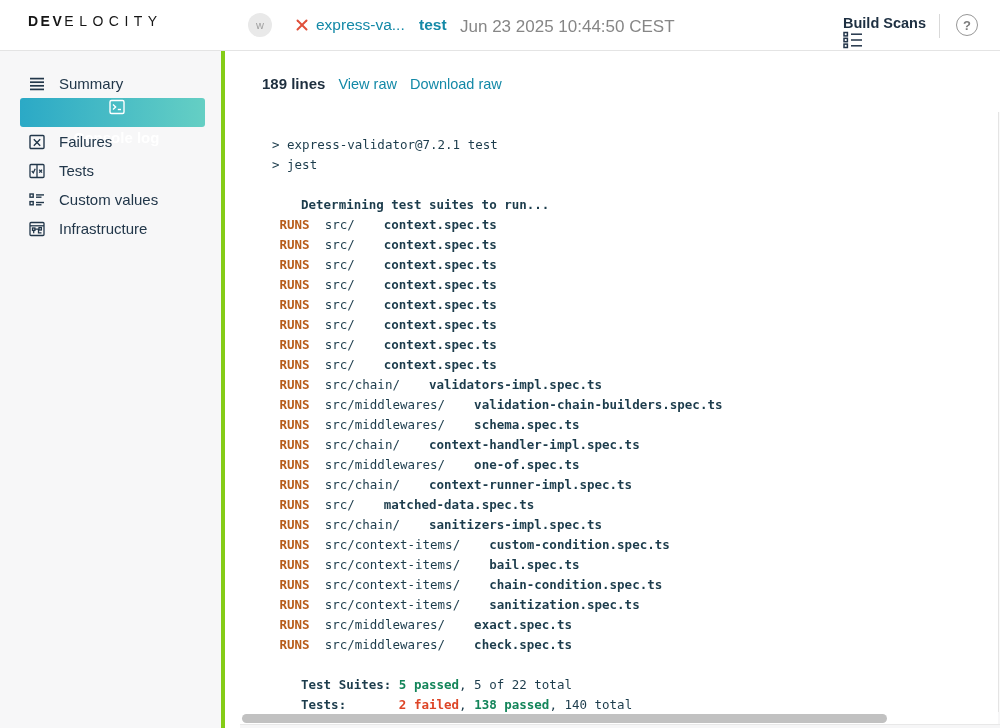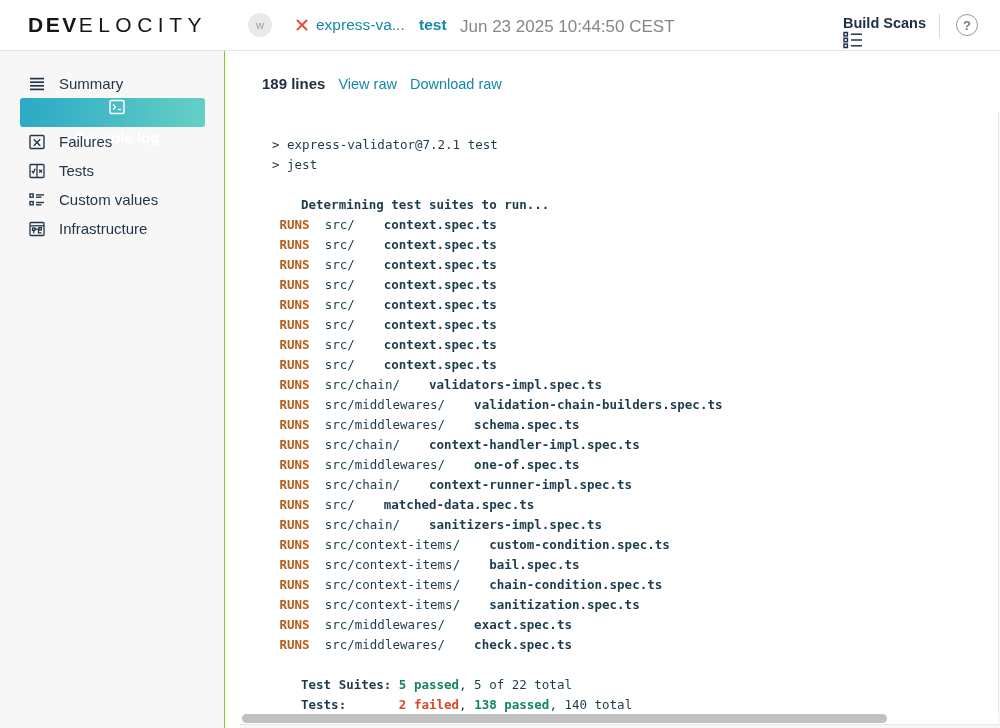--- a/index.html
+++ b/index.html
@@ -8,21 +8,21 @@
     overflow: hidden;
     background: #ffffff;
     font-family: "Liberation Sans", sans-serif;
   }
   
   .header {
     position: absolute; top: 0; left: 0; width: 1000px; height: 51px;
     background: #ffffff; border-bottom: 1px solid #e4e4e4;
   }
   .header * { position: absolute; }
-  .logo { left: 28px; top: 13px; font-size: 21px; color: #161616; white-space: nowrap; cursor: pointer; }
+  .logo { left: 28px; top: 13px; font-size: 14px; color: #161616; white-space: nowrap; cursor: pointer; }
   .logo .logo-bold { font-weight: 800; letter-spacing: 2.5px; position: static; }
   .logo .logo-rest { font-weight: 300; letter-spacing: 5.5px; position: static; }
   .avatar {
     left: 248px; top: 13px; width: 24px; height: 24px; border-radius: 50%;
     background: #e9e9e9; color: #9f9f9f; font-size: 11px;
     display: flex; align-items: center; justify-content: center; cursor: pointer;
   }
   .fail-x { left: 295px; top: 18px; width: 14px; height: 14px; }
   .crumb-project { left: 316px; top: 16px; font-size: 15.5px; color: #1389a7; cursor: pointer; white-space: nowrap; }
   .crumb-task { left: 419px; top: 16px; font-size: 15.5px; font-weight: 700; color: #1389a7; cursor: pointer; }
@@ -31,21 +31,21 @@
   .build-scans .bs-label { position: static; font-size: 14.5px; font-weight: 700; color: #1d2f41; white-space: nowrap; }
   .header-divider { right: 60px; top: 14px; width: 1px; height: 24px; background: #d9d9d9; }
   .help-btn {
     right: 22px; top: 14px; width: 22px; height: 22px; border: 1.5px solid #979797;
     border-radius: 50%; color: #7c7c7c; font-size: 13px; font-weight: 700;
     display: flex; align-items: center; justify-content: center; cursor: pointer;
   }
   
   .sidebar {
     position: absolute; top: 51px; left: 0; width: 225px; height: 677px;
-    background: #f7f7f8; border-right: 1px solid #84cc16;
+    background: #f7f7f8; border-right: 4px solid #84cc16;
     padding-top: 18px;
   }
   .side-item {
     width: 185px; height: 29px; margin: 0 0 0 20px; border-radius: 3px;
     display: flex; align-items: center; gap: 13px; padding-left: 8px;
     color: #22374a; font-size: 15px; cursor: pointer;
   }
   .side-item .side-icon { width: 18px; height: 18px; flex: 0 0 18px; display: flex; align-items: center; }
   .side-item.selected {
     background: linear-gradient(90deg, #2ba9c6 0%, #65cfc4 100%);

